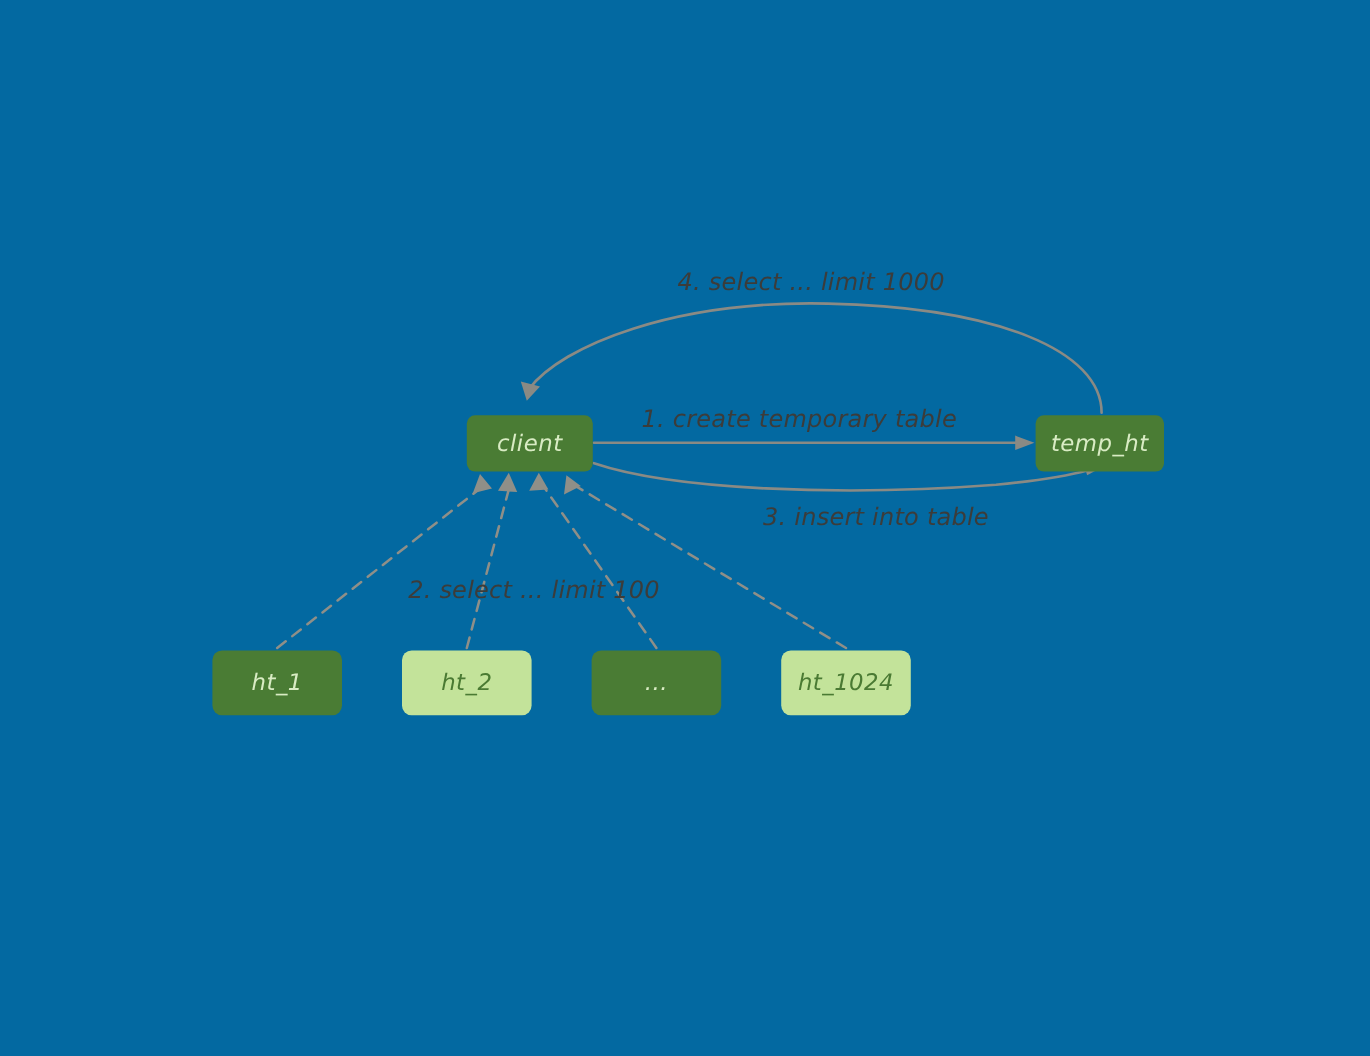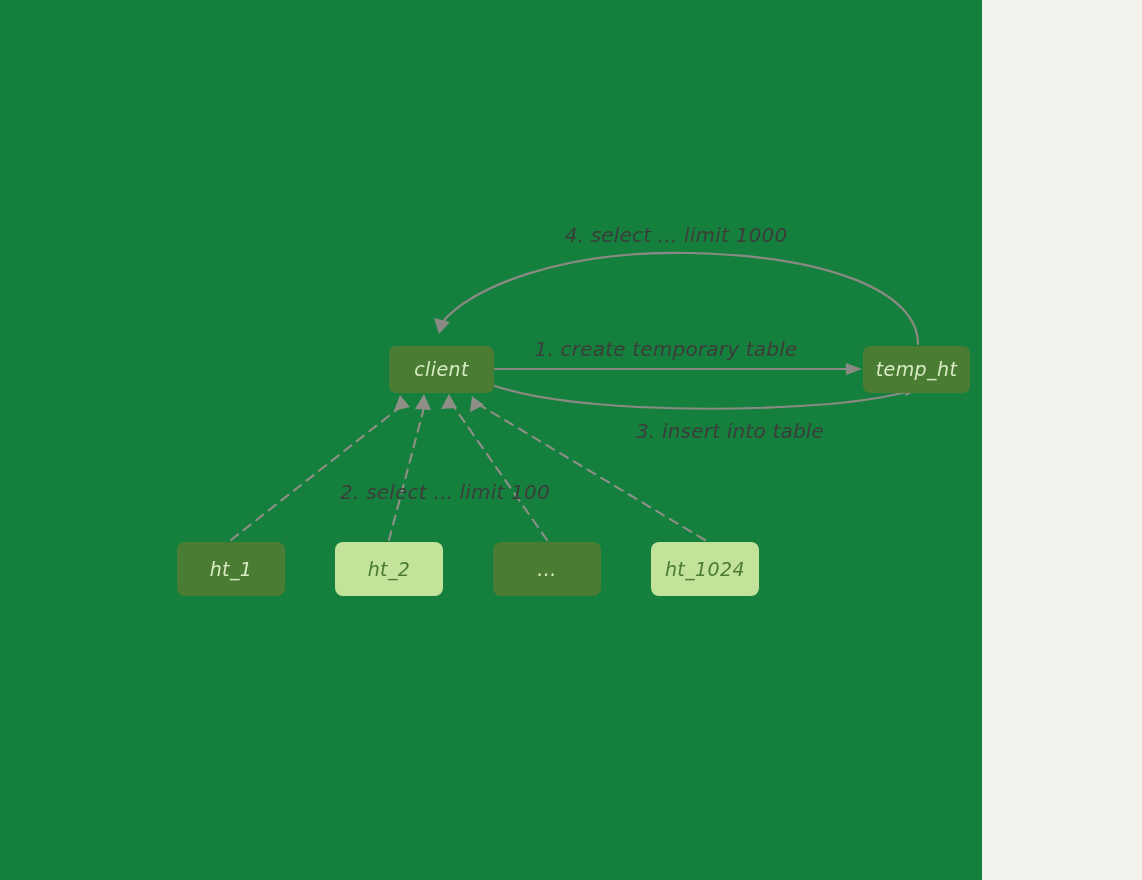--- a/index.html
+++ b/index.html
@@ -8,23 +8,23 @@
   }
   body {
     width: 1142px;
     height: 880px;
     background: #f4f2ed;
     font-family: "DejaVu Sans", sans-serif;
     overflow: hidden;
   }
   #diagram-root {
     position: relative;
-    width: 982px;
+    width: 1142px;
     height: 880px;
-    background: #15803d;
+    background: #0369a1;
   }
   #diagram-svg {
     position: absolute;
     top: 0;
     left: 0;
     width: 1142px;
     height: 880px;
     display: block;
   }
   .node-rect {

